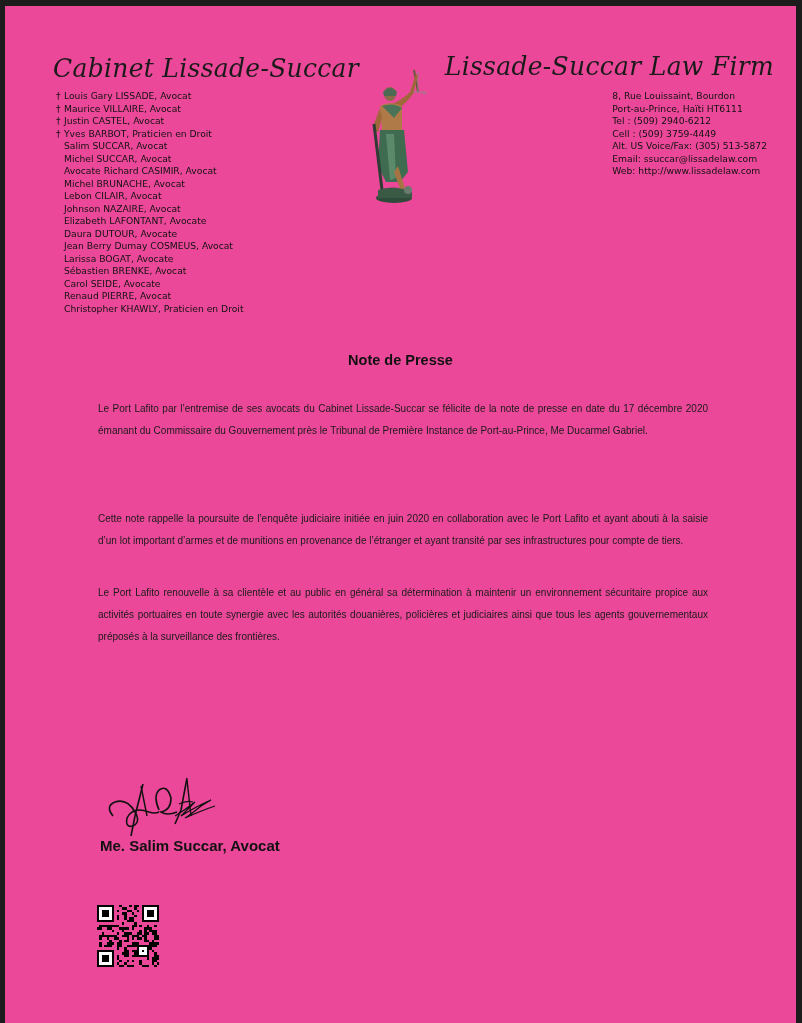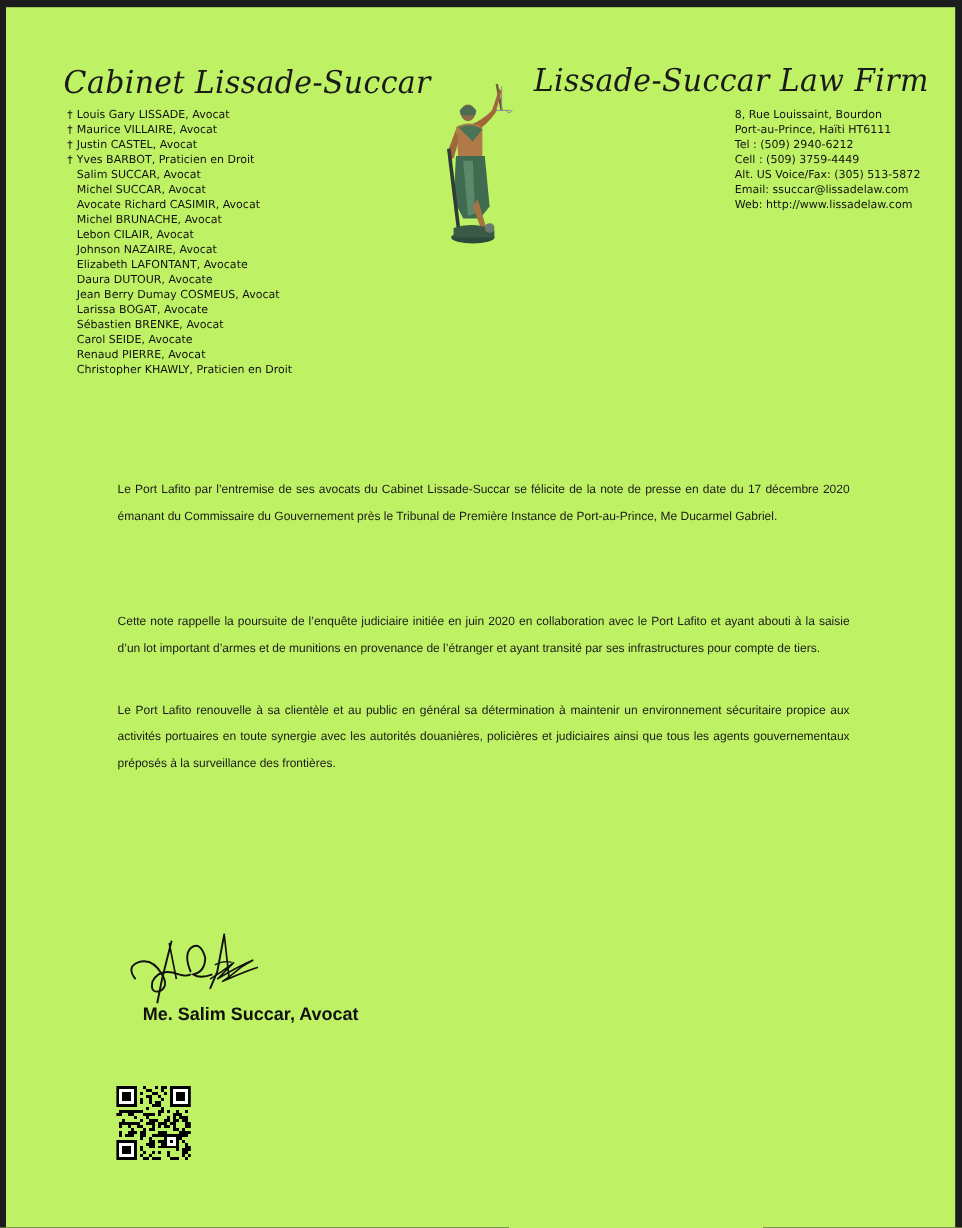--- a/index.html
+++ b/index.html
@@ -13,21 +13,21 @@
       position: relative;
       overflow: hidden;
       font-family: "DejaVu Sans", sans-serif;
     }
     .page {
       position: absolute;
       left: 5px;
       top: 6px;
       width: 791px;
       height: 1017px;
-      background: #bef264;
+      background: #ec4899;
       overflow: hidden;
     }
     .script-title {
       position: absolute;
       font-family: "DejaVu Serif", serif;
       font-style: italic;
       font-weight: normal;
       color: #1a1a1a;
       font-size: 25px;
       letter-spacing: 0.3px;
@@ -121,21 +121,20 @@
     }
     .signer {
       position: absolute;
       left: 95px;
       top: 831px;
       font-family: "Liberation Sans", sans-serif;
       font-weight: bold;
       font-size: 15px;
       color: #111;
       white-space: nowrap;
-      margin-left: 19px;
     }
     .qr {
       position: absolute;
       left: 92px;
       top: 899px;
       width: 62px;
       height: 62px;
     }
   </style>
 </head>
@@ -199,20 +198,21 @@
     <path d="M20 46 L14 62 L14 70 L18 70 L22 56 Z" fill="#a0683a"></path>
     <line x1="14" y1="62" x2="22" y2="128" stroke="#2f3b34" stroke-width="3"></line>
 
     <path d="M38 104 L46 130 L42 132 L34 110 Z" fill="#a67444"></path>
 
     <ellipse cx="34" cy="136" rx="18" ry="5" fill="#2e4a3a"></ellipse>
     <path d="M18 128 Q34 122 52 130 L52 136 L18 136 Z" fill="#3a5a45"></path>
     <circle cx="48" cy="128" r="4" fill="#6a7a6e"></circle>
   </svg>
 
+  <div class="doc-heading">Note de Presse</div>
 
   <p class="body-text p1">Le Port Lafito par l’entremise de ses avocats du Cabinet Lissade-Succar se félicite de la note de presse en date du 17 décembre 2020 émanant du Commissaire du Gouvernement près le Tribunal de Première Instance de Port-au-Prince, Me Ducarmel Gabriel.</p>
   <p class="body-text p2">Cette note rappelle la poursuite de l’enquête judiciaire initiée en juin 2020 en collaboration avec le Port Lafito et ayant abouti à la saisie d’un lot important d’armes et de munitions en provenance de l’étranger et ayant transité par ses infrastructures pour compte de tiers.</p>
   <p class="body-text p3">Le Port Lafito renouvelle à sa clientèle et au public en général sa détermination à maintenir un environnement sécuritaire propice aux activités portuaires en toute synergie avec les autorités douanières, policières et judiciaires ainsi que tous les agents gouvernementaux préposés à la surveillance des frontières.</p>
 
   <svg class="signature" viewBox="0 0 140 70">
     <path d="M8 40 Q0 30 10 26 Q22 22 30 36 Q36 46 28 50 Q20 52 22 42 Q28 30 44 36 Q50 38 54 36" fill="none" stroke="#111" stroke-width="1.6"></path>
     <path d="M38 8 L30 40 L26 60" fill="none" stroke="#111" stroke-width="1.6"></path>
     <path d="M36 10 Q40 30 42 40" fill="none" stroke="#111" stroke-width="1.4"></path>
     <path d="M54 34 Q48 20 54 14 Q62 8 66 22 Q66 34 56 36 Q62 40 72 36" fill="none" stroke="#111" stroke-width="1.6"></path>

